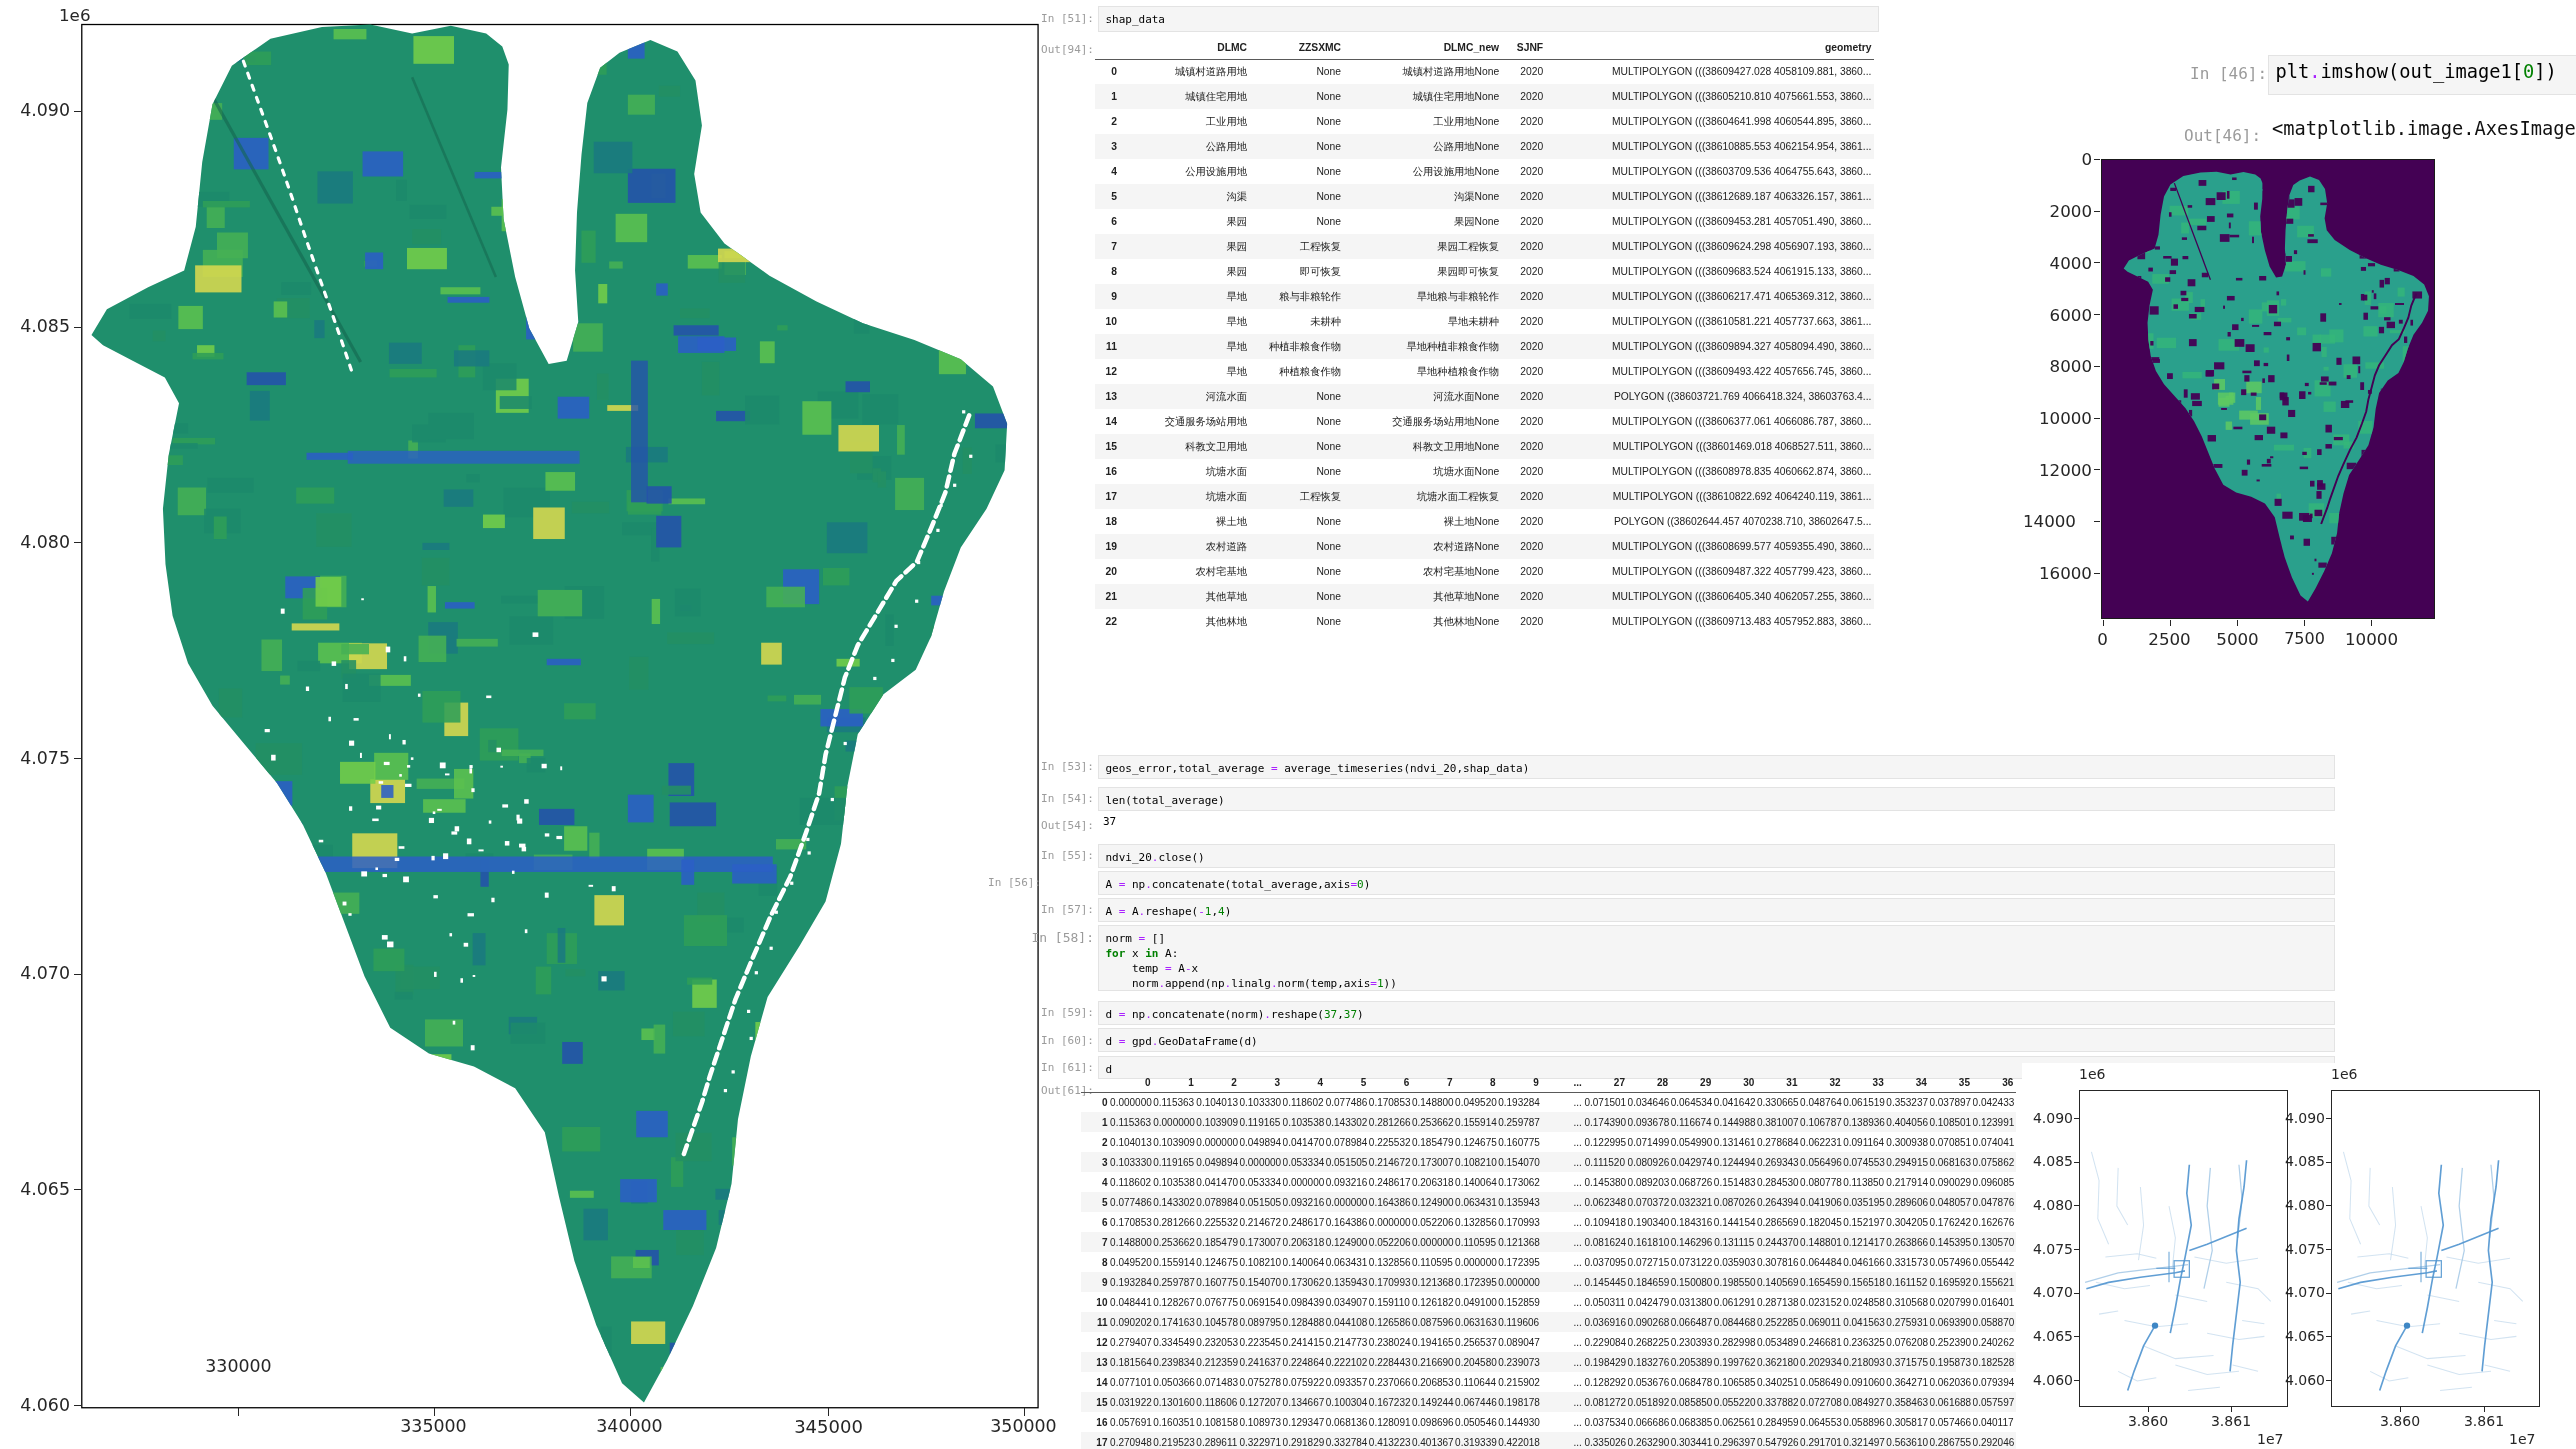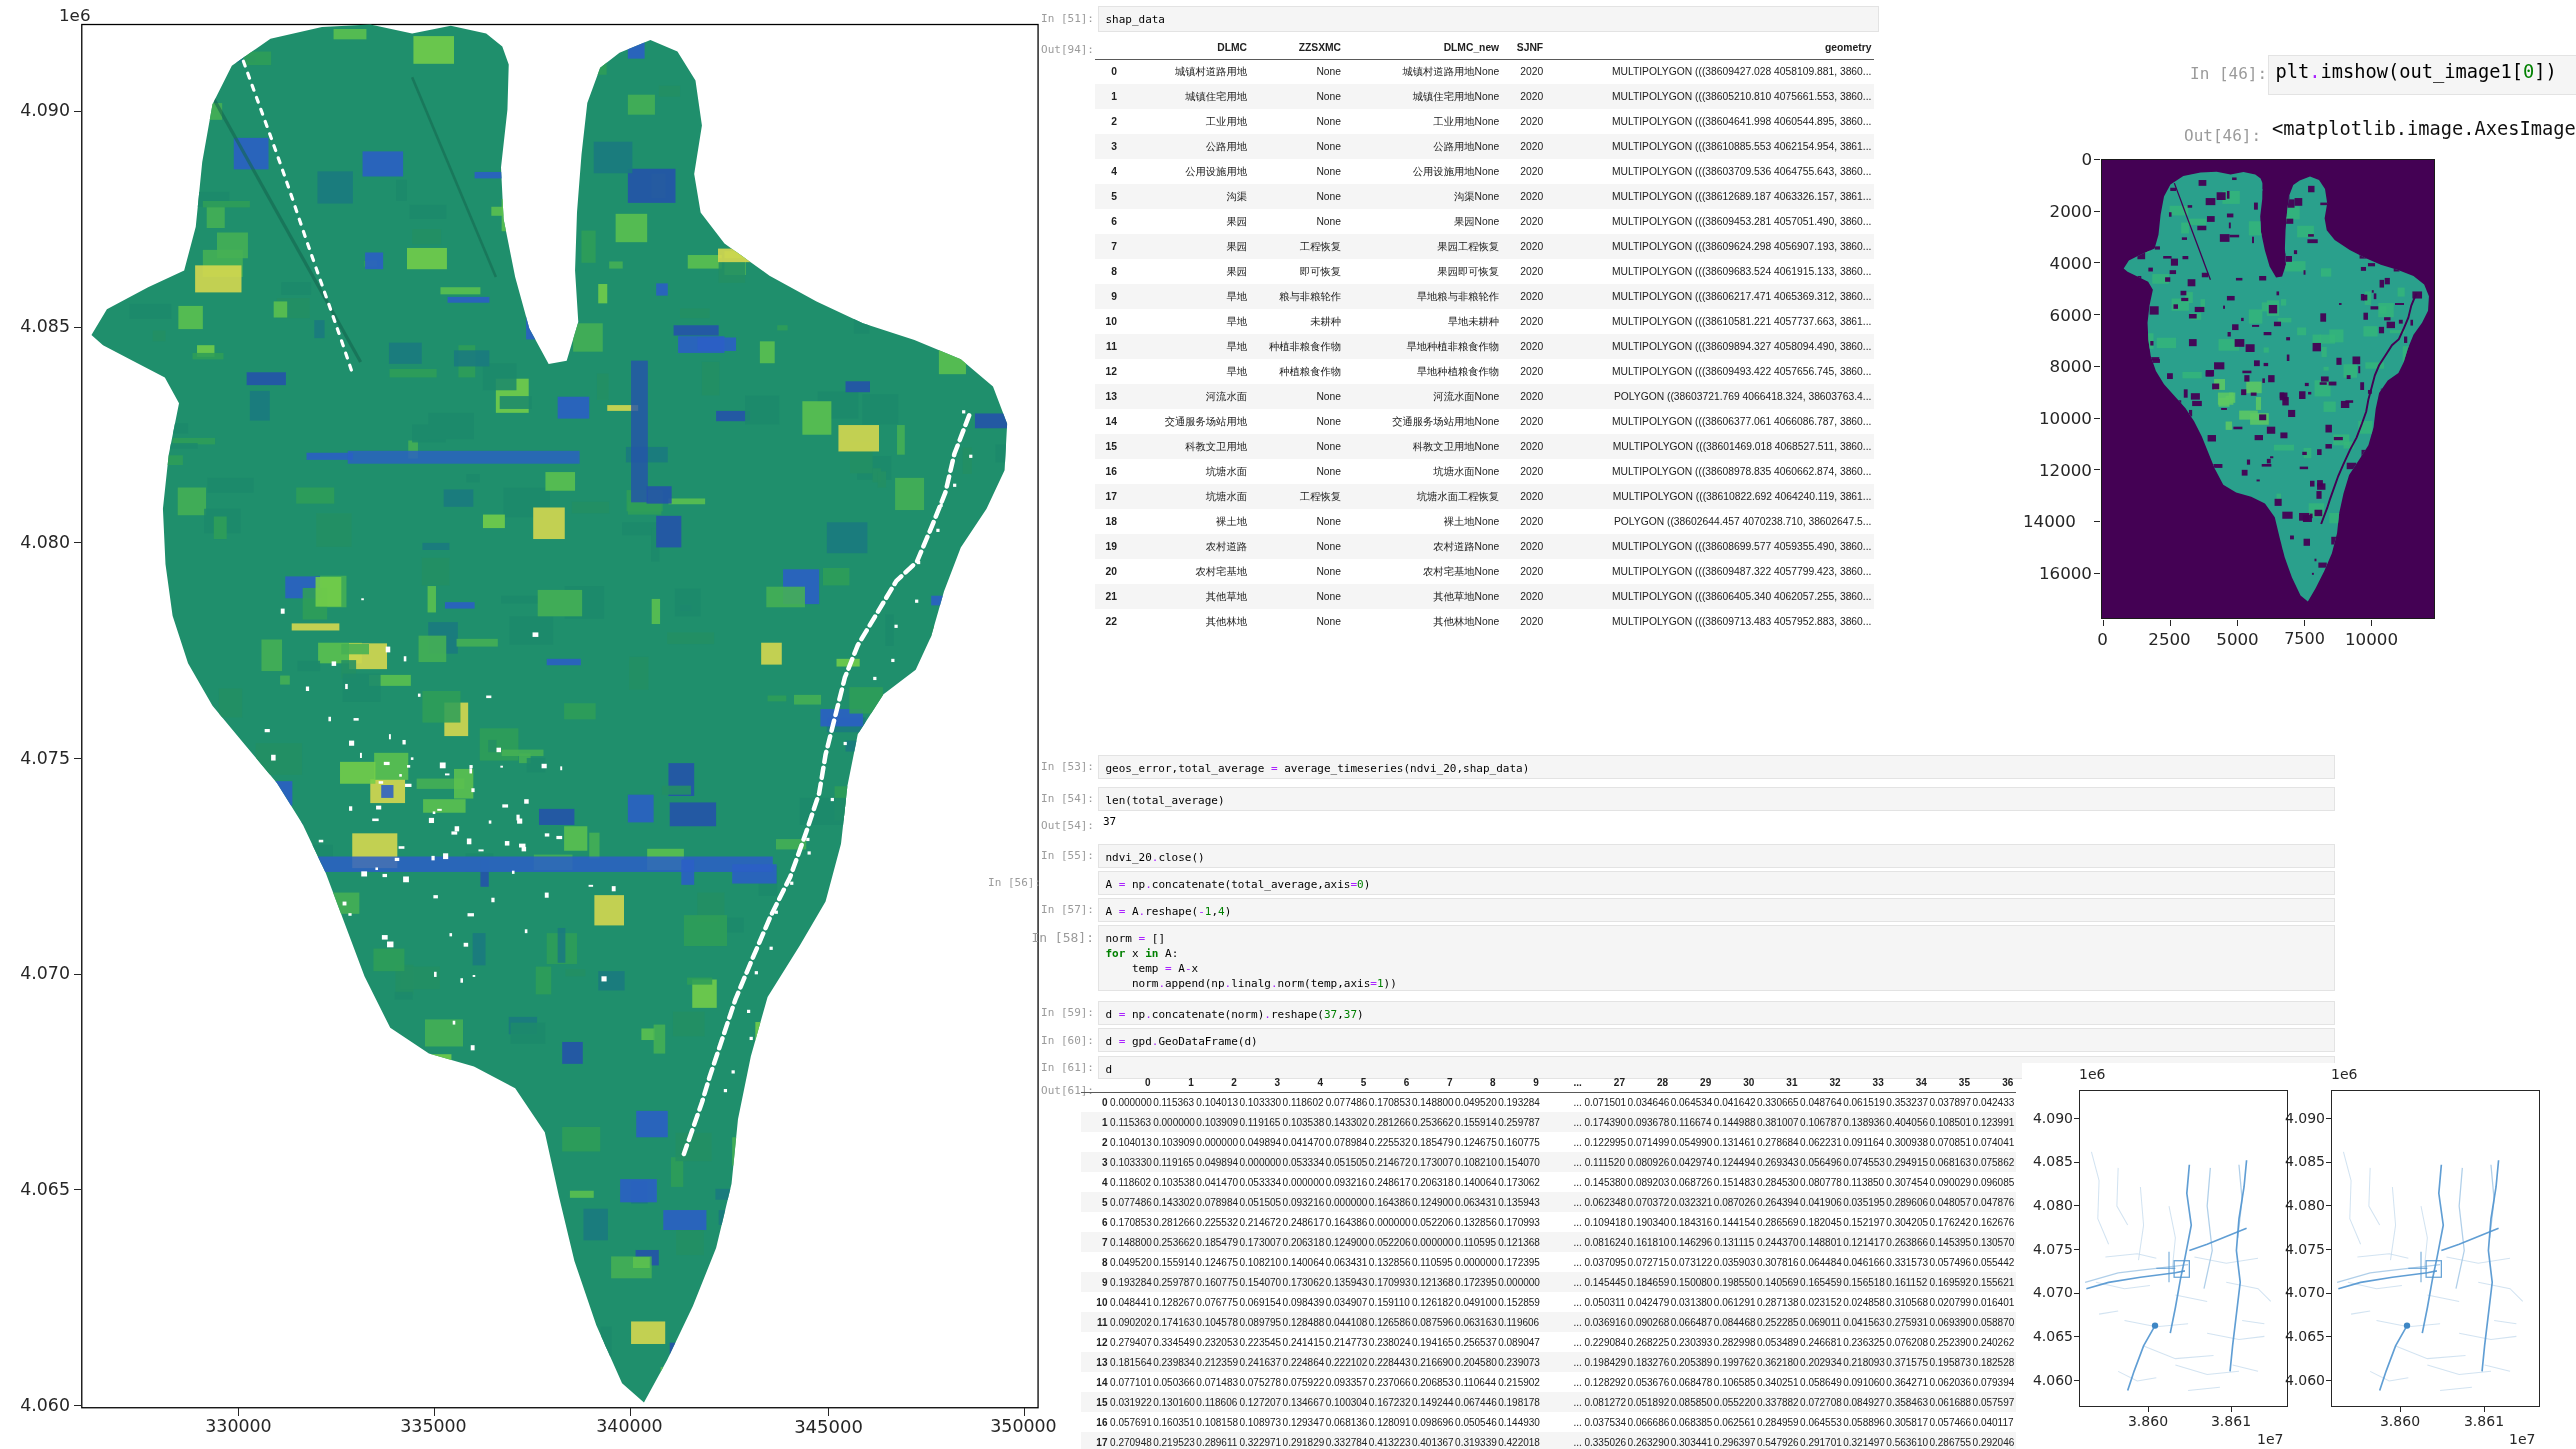--- a/index.html
+++ b/index.html
@@ -605,21 +605,21 @@
       <div class="figtick" style="position: absolute; left: 0px; top: 532px; width: 70px; text-align: right; font-size: 17.4px;">4.080</div>
       <div class="tickline" style="position: absolute; left: 74px; top: 542px; width: 7.7px; height: 1.3px;"></div>
       <div class="figtick" style="position: absolute; left: 0px; top: 748px; width: 70px; text-align: right; font-size: 17.4px;">4.075</div>
       <div class="tickline" style="position: absolute; left: 74px; top: 758px; width: 7.7px; height: 1.3px;"></div>
       <div class="figtick" style="position: absolute; left: 0px; top: 963px; width: 70px; text-align: right; font-size: 17.4px;">4.070</div>
       <div class="tickline" style="position: absolute; left: 74px; top: 974px; width: 7.7px; height: 1.3px;"></div>
       <div class="figtick" style="position: absolute; left: 0px; top: 1179px; width: 70px; text-align: right; font-size: 17.4px;">4.065</div>
       <div class="tickline" style="position: absolute; left: 74px; top: 1189px; width: 7.7px; height: 1.3px;"></div>
       <div class="figtick" style="position: absolute; left: 0px; top: 1395px; width: 70px; text-align: right; font-size: 17.4px;">4.060</div>
       <div class="tickline" style="position: absolute; left: 74px; top: 1405px; width: 7.7px; height: 1.3px;"></div>
-      <div class="figtick" style="position: absolute; left: 200px; top: 1416px; width: 77px; text-align: center; font-size: 17.4px;">330000</div>
+      <div class="figtick" style="position: absolute; left: 200px; top: 1356px; width: 77px; text-align: center; font-size: 17.4px;">330000</div>
       <div class="tickline" style="position: absolute; left: 238px; top: 1408px; width: 1.3px; height: 7.7px;"></div>
       <div class="figtick" style="position: absolute; left: 395px; top: 1416px; width: 77px; text-align: center; font-size: 17.4px;">335000</div>
       <div class="tickline" style="position: absolute; left: 434px; top: 1408px; width: 1.3px; height: 7.7px;"></div>
       <div class="figtick" style="position: absolute; left: 591px; top: 1416px; width: 77px; text-align: center; font-size: 17.4px;">340000</div>
       <div class="tickline" style="position: absolute; left: 630px; top: 1408px; width: 1.3px; height: 7.7px;"></div>
       <div class="figtick" style="position: absolute; left: 790px; top: 1416px; width: 77px; text-align: center; font-size: 18px;">345000</div>
       <div class="tickline" style="position: absolute; left: 828px; top: 1408px; width: 1.3px; height: 7.7px;"></div>
       <div class="figtick" style="position: absolute; left: 985px; top: 1416px; width: 77px; text-align: center; font-size: 17.4px;">350000</div>
       <div class="tickline" style="position: absolute; left: 1024px; top: 1408px; width: 1.3px; height: 7.7px;"></div>
     </div>
@@ -1045,21 +1045,21 @@
             <td>0.140064</td>
             <td>0.173062</td>
             <td>...</td>
             <td>0.145380</td>
             <td>0.089203</td>
             <td>0.068726</td>
             <td>0.151483</td>
             <td>0.284530</td>
             <td>0.080778</td>
             <td>0.113850</td>
-            <td>0.307454</td>
+            <td>0.217914</td>
             <td>0.090029</td>
             <td>0.096085</td>
           </tr>
           <tr class="odd" style="height: 20px;">
             <th style="font-weight: bold;">5</th>
             <td>0.077486</td>
             <td>0.143302</td>
             <td>0.078984</td>
             <td>0.051505</td>
             <td>0.093216</td>

